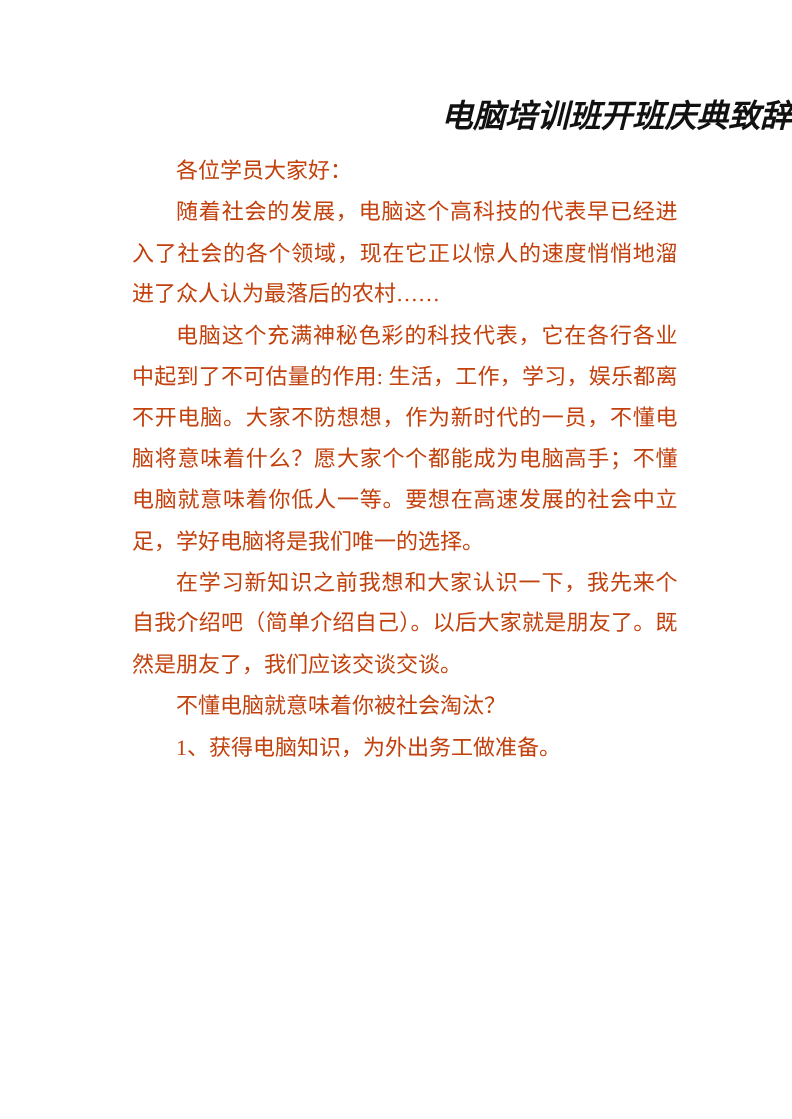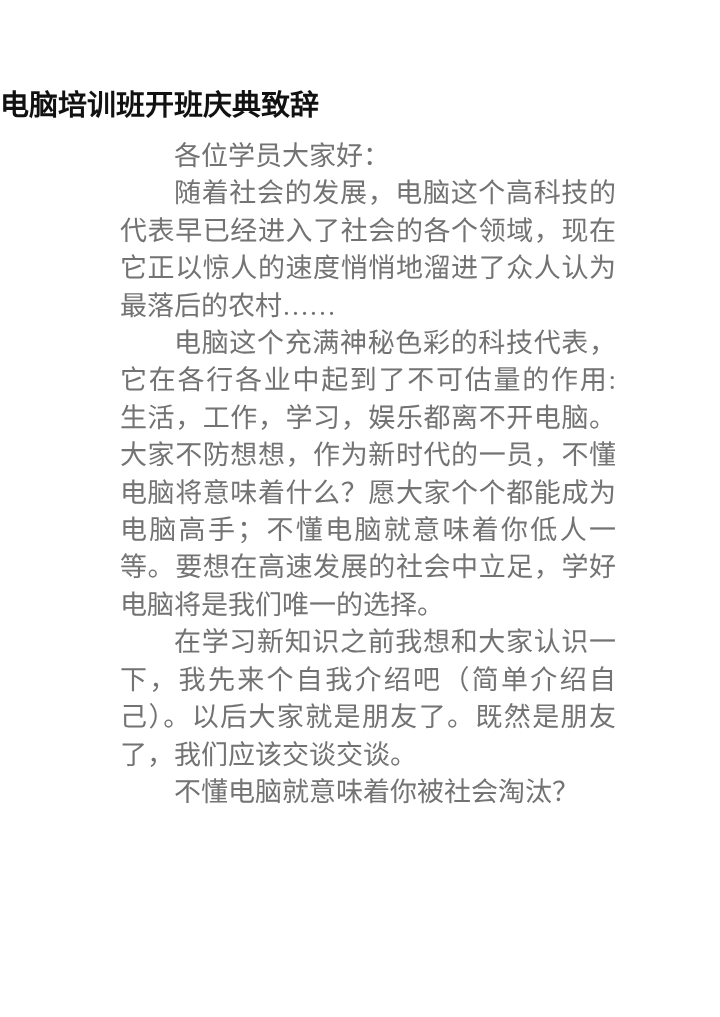--- a/index.html
+++ b/index.html
@@ -10,48 +10,50 @@
   .page {
     position: relative;
     width: 720px;
     height: 1017px;
     background: #ffffff;
     overflow: hidden;
     color: #1f1f1f;
   }
   .doc-title {
     margin: 85px 0 0 0;
-    text-align: left;
+    text-align: right;
     font-family: "DejaVu Sans", "Liberation Sans", sans-serif;
     font-weight: 700;
     font-size: 29px;
     line-height: 40px;
     color: #111111;
+    font-style: italic;
   }
   .content {
     margin: 13px 104px 16px 120px; 
     font-family: "Liberation Serif", "DejaVu Serif", serif;
-    font-size: 27px;
+    font-size: 20px;
     line-height: 37.4px;
     text-align: justify;
     text-justify: inter-character;
-    color: #737373;
+    color: #c2410c;
   }
   .content p {
     margin: 0;
     padding: 0;
     text-indent: 2em;
   }
 </style>
 </head>
 <body>
 
 <div class="page">
   <h1 class="doc-title">电脑培训班开班庆典致辞</h1>
 
   <div class="content">
     <p>各位学员大家好：</p>
     <p>随着社会的发展，电脑这个高科技的代表早已经进入了社会的各个领域，现在它正以惊人的速度悄悄地溜进了众人认为最落后的农村……</p>
     <p>电脑这个充满神秘色彩的科技代表，它在各行各业中起到了不可估量的作用: 生活，工作，学习，娱乐都离不开电脑。大家不防想想，作为新时代的一员，不懂电脑将意味着什么？愿大家个个都能成为电脑高手；不懂电脑就意味着你低人一等。要想在高速发展的社会中立足，学好电脑将是我们唯一的选择。</p>
     <p>在学习新知识之前我想和大家认识一下，我先来个自我介绍吧（简单介绍自己）。以后大家就是朋友了。既然是朋友了，我们应该交谈交谈。</p>
     <p>不懂电脑就意味着你被社会淘汰？</p>
+    <p>1、获得电脑知识，为外出务工做准备。</p>
   </div>
 </div>
 
 </body></html>

